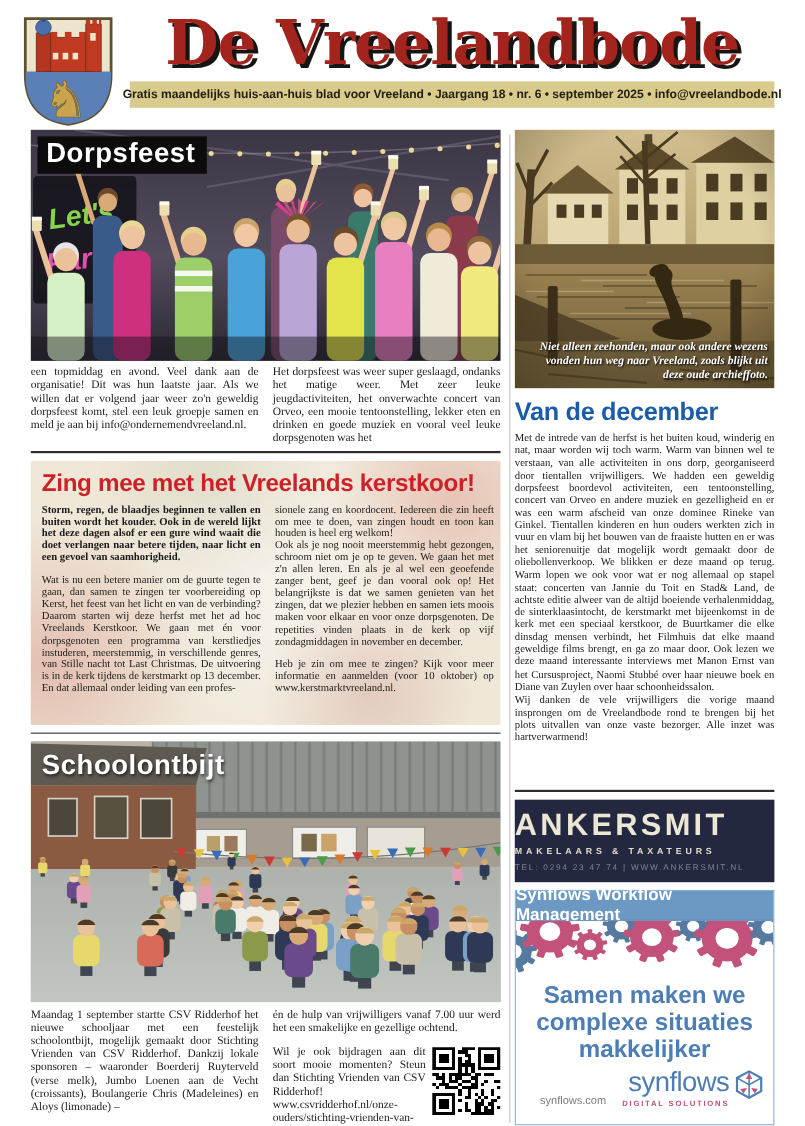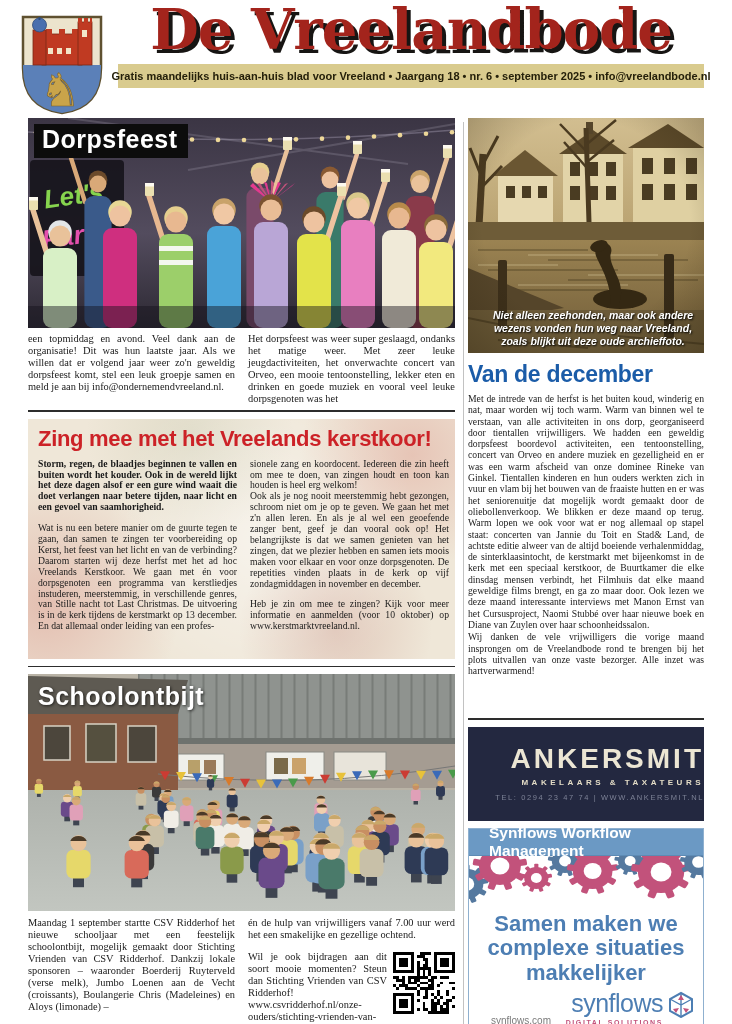--- a/index.html
+++ b/index.html
@@ -5,21 +5,21 @@
   * { box-sizing: border-box; margin: 0; padding: 0; }
   html,body { background:#e8e8e8; }
   .page {
     width: 732px; height: 1024px; background: #ffffff; position: relative;
     margin: 0 auto; overflow: hidden;
     font-family: "Liberation Serif", serif; color:#1a1a1a;
   }
   
   .masthead { position: relative; height: 118px; }
   .crest { position:absolute; left:14px; top:10px; width:96px; height:106px; }
-  .mast-right { margin-left:118px; margin-right:28px; }
+  .mast-right { margin-left:118px; margin-right:28px; padding-top:10px; }
   .paper-title {
     font-family:"DejaVu Serif", serif; font-weight:bold; font-size:56px; line-height:1.05;
     color:#a3241c; text-align:center; letter-spacing:-1px; white-space:nowrap;
     text-shadow: 4px 4px 0 #171513;
   }
   .subbar {
     margin-top:5px; height:24px; background:#d9cb8e; display:flex; align-items:center; justify-content:center;
   }
   .subbar span {
     font-family:"Liberation Sans", sans-serif; font-weight:bold; font-size:11px; color:#25200a;
@@ -41,22 +41,22 @@
     position:absolute; top:6px; left:6px; background:#0c0c0c; color:#fff;
     font-family:"Liberation Sans", sans-serif; font-weight:bold; font-size:25px;
     padding:1px 10px 4px 8px; letter-spacing:0.5px;
   }
   .photo-title-light {
     position:absolute; top:8px; left:10px; color:#fff;
     font-family:"Liberation Sans", sans-serif; font-weight:bold; font-size:25px;
     letter-spacing:0.5px; text-shadow:1px 1px 3px rgba(0,0,0,.65);
   }
   .photo-caption {
-    position:absolute; left:20px; right:6px; bottom:5px; text-align:center;
-    font-family:Liberation Sans, sans-serif; font-weight:bold; font-style:italic;
+    position:absolute; left:20px; right:6px; bottom:5px; text-align:right;
+    font-family:Liberation Serif, serif; font-weight:bold; font-style:italic;
     font-size:10.5px; line-height:1.25; color:#ffffff; text-shadow:1px 1px 2px #000;
   }
 
   .two-col { display:flex; gap:13px; }
   .two-col > div { width:207px; flex:none; }
   .body-text p {
     font-size:10.4px; line-height:11.9px; text-align:justify;
   }
   .df-text { height:74px; overflow:hidden; margin-bottom:3px; }
 
@@ -89,43 +89,43 @@
   
   .redactie-title {
     font-family:"Liberation Sans", sans-serif; font-weight:bold; font-size:23px;
     color:#1b5ca8; margin:2px 0 5px; letter-spacing:-0.3px;
   }
   .redactie-text { height:322px; overflow:hidden; }
   .redactie-text p { font-size:9.7px; line-height:11.3px; text-align:justify; }
   .redactie-text .p2 { margin-top:1px; }
 
   .ad-ankersmit {
-    height:94px; background:#232840; margin-bottom:7px;
-    display:flex; flex-direction:column; align-items:flex-end; justify-content:center;
+    height:75px; background:#232840; margin-bottom:7px;
+    display:flex; flex-direction:column; align-items:flex-start; justify-content:center;
   }
   .ank-name {
     font-family:"Liberation Sans", sans-serif; font-weight:bold; font-size:28px;
     color:#ece6d4; letter-spacing:3px; line-height:1;
   }
   .ank-tag {
     font-family:"Liberation Sans", sans-serif; font-weight:bold; font-size:8px;
     color:#e3dcc6; letter-spacing:3.5px; margin-top:5px;
   }
   .ank-contact {
     font-family:"Liberation Sans", sans-serif; font-size:7.5px;
     color:#7d8296; letter-spacing:1.6px; margin-top:6px;
   }
 
   .ad-synflows { height:214px; border:1px solid #8fb0cf; background:#fff; }
   .syn-head {
     height:27px; background:#6b99c4; display:flex; align-items:center; justify-content:center;
     border-bottom:1px solid #5d8ab4;
   }
   .syn-head span {
-    font-family:"Liberation Sans", sans-serif; font-weight:bold; font-size:15.5px; color:#ffffff;padding-left:20px;
+    font-family:"Liberation Sans", sans-serif; font-weight:bold; font-size:15.5px; color:#ffffff;
   }
   .syn-body { position:relative; height:177px; overflow:hidden; }
   .syn-gears { position:absolute; top:0; left:0; width:100%; height:74px; }
   .syn-slogan {
     position:relative; margin-top:56px; text-align:center;
     font-family:"Liberation Sans", sans-serif; font-weight:bold; font-size:22px; line-height:1.12;
     color:#4d7eb3; padding:0 8px;
   }
   .syn-footer {
     position:absolute; left:22px; right:8px; bottom:7px;

